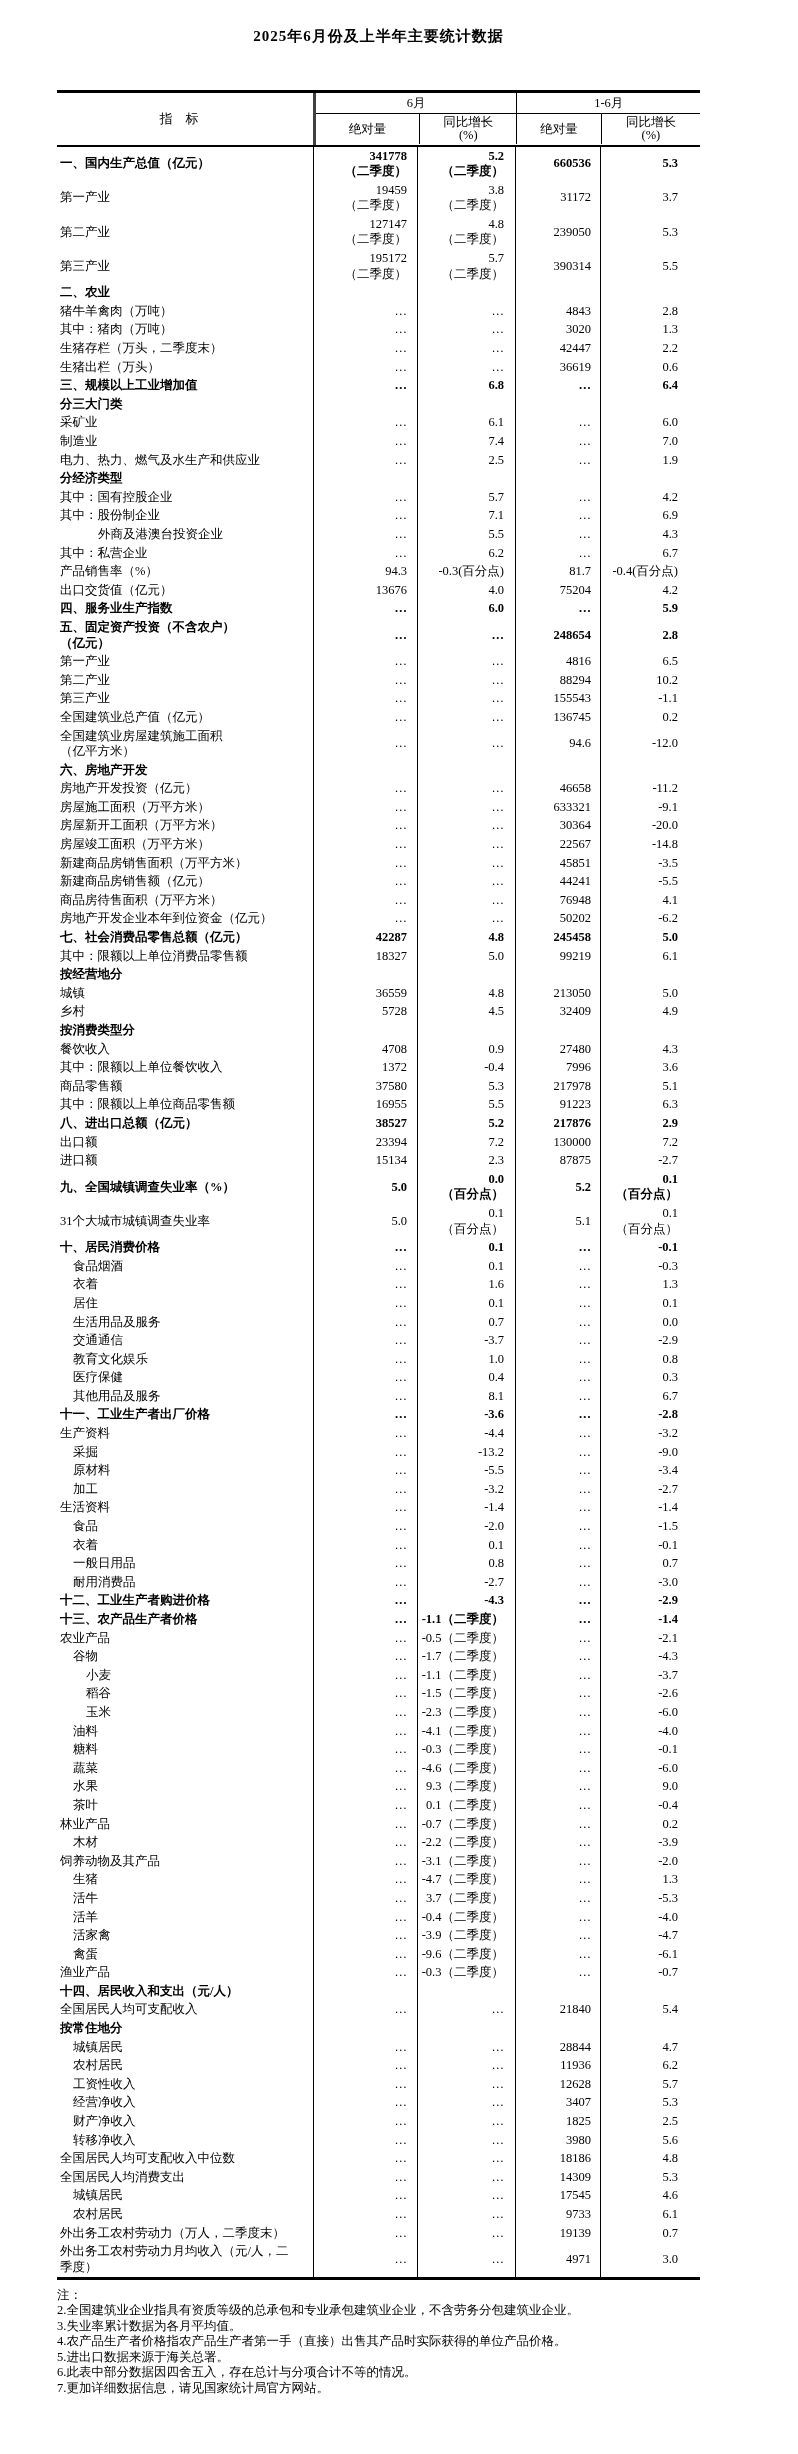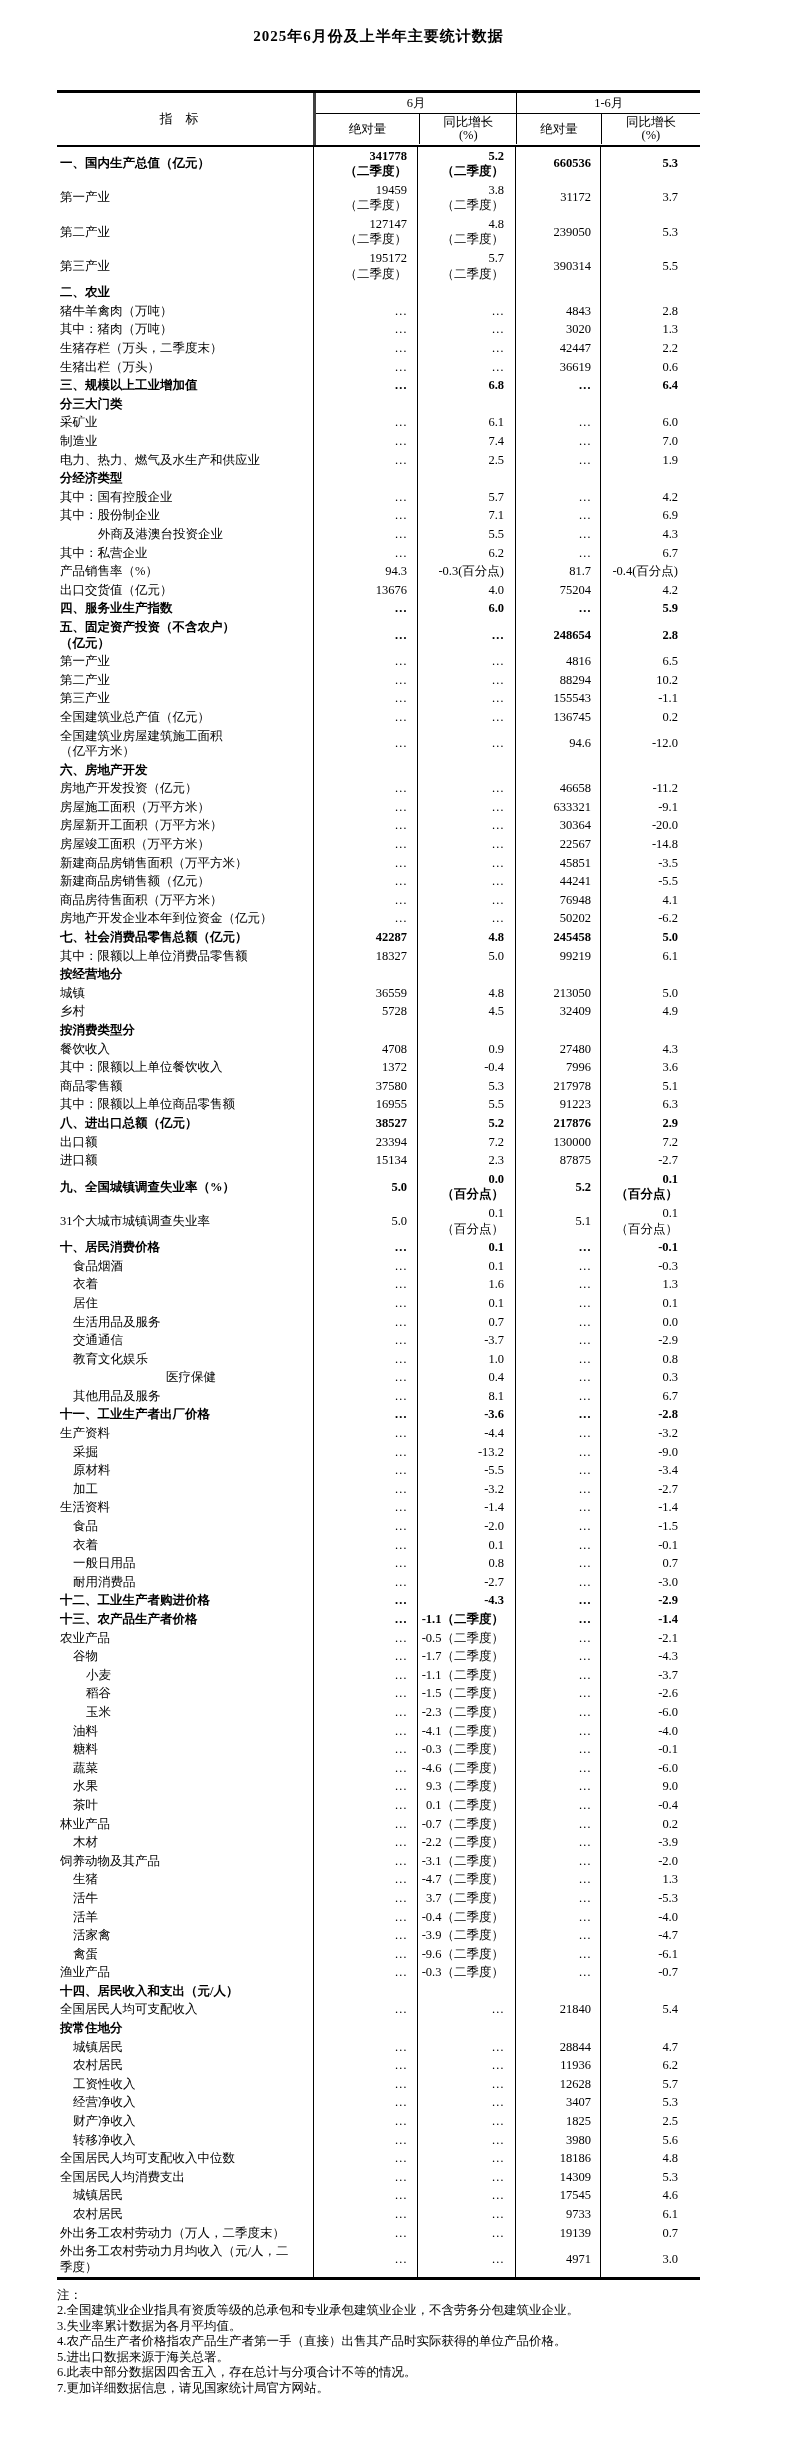--- a/index.html
+++ b/index.html
@@ -1101,21 +1101,21 @@
             <div>1.0</div>
           </div>
           <div class="c c3">
             <div>…</div>
           </div>
           <div class="c c4">
             <div>0.8</div>
           </div>
         </div>
         <div class="row">
-          <div class="c c0" style="padding-left: 16px; align-items: center;">
+          <div class="c c0" style="padding-left: 16px;">
             <div>医疗保健</div>
           </div>
           <div class="c c1">
             <div>…</div>
           </div>
           <div class="c c2">
             <div>0.4</div>
           </div>
           <div class="c c3">
             <div>…</div>

